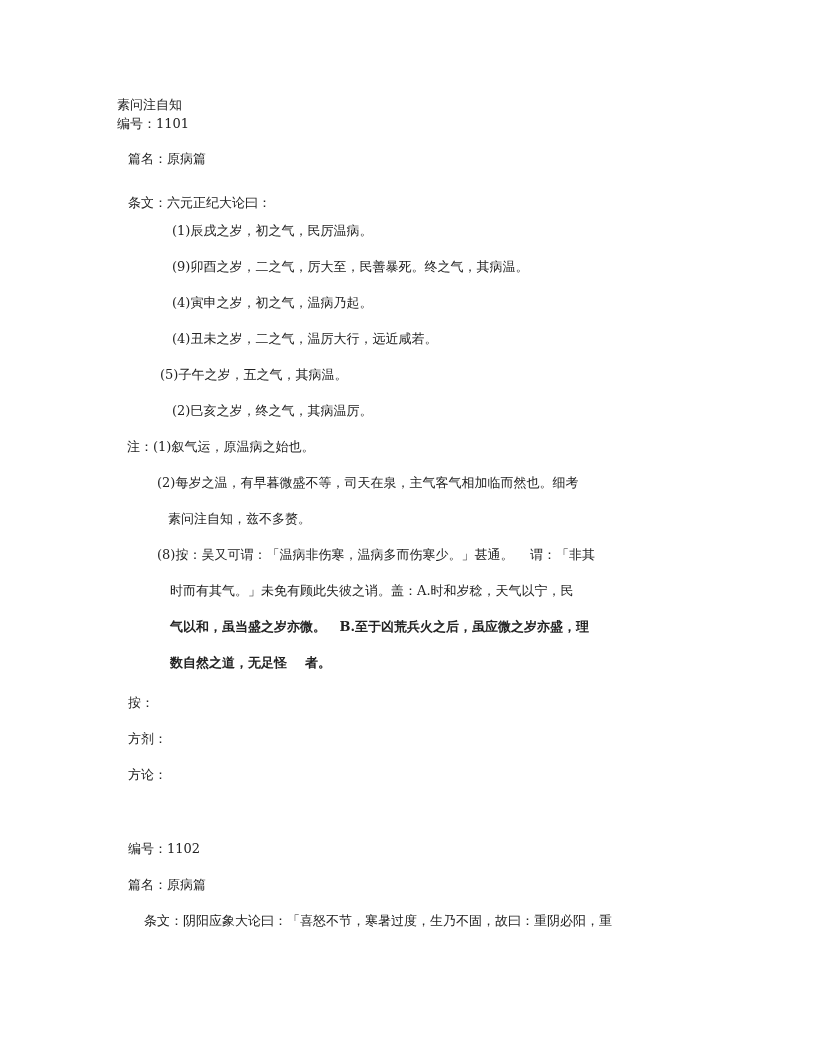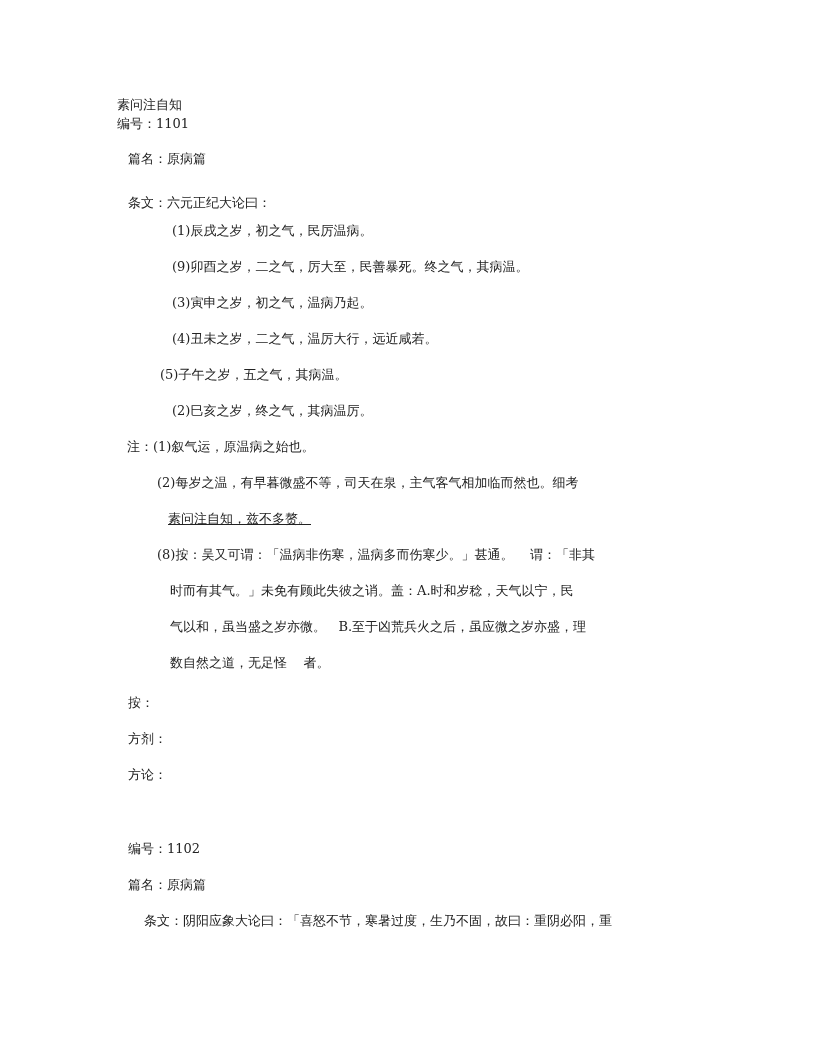--- a/index.html
+++ b/index.html
@@ -16,32 +16,32 @@
 
 <div>
   <div class="line" style="left:117px; top:97px;">素问注自知</div>
   <div class="line" style="left:117px; top:116px;">编号：1101</div>
 
   <div class="line" style="left:128px; top:151px;">篇名：原病篇</div>
   <div class="line" style="left:128px; top:195px;">条文：六元正纪大论曰：</div>
 
   <div class="line" style="left:172px; top:223px;">(1)辰戌之岁，初之气，民厉温病。</div>
   <div class="line" style="left:172px; top:259px;">(9)卯酉之岁，二之气，厉大至，民善暴死。终之气，其病温。</div>
-  <div class="line" style="left:172px; top:295px;">(3)寅申之岁，初之气，温病乃起。</div>
+  <div class="line" style="left:172px; top:295px;">(4)寅申之岁，初之气，温病乃起。</div>
   <div class="line" style="left:172px; top:331px;">(4)丑未之岁，二之气，温厉大行，远近咸若。</div>
   <div class="line" style="left:160px; top:367px;">(5)子午之岁，五之气，其病温。</div>
   <div class="line" style="left:172px; top:403px;">(2)巳亥之岁，终之气，其病温厉。</div>
 
   <div class="line" style="left:127px; top:439px;">注：(1)叙气运，原温病之始也。</div>
   <div class="line" style="left:157px; top:475px;">(2)每岁之温，有早暮微盛不等，司天在泉，主气客气相加临而然也。细考</div>
-  <div class="line" style="left:168px; top:511px;text-decoration:underline;">素问注自知，兹不多赘。</div>
+  <div class="line" style="left:168px; top:511px;">素问注自知，兹不多赘。</div>
   <div class="line" style="left:157px; top:547px;">(8)按：吴又可谓：「温病非伤寒，温病多而伤寒少。」甚通。    谓：「非其</div>
   <div class="line" style="left:170px; top:583px;">时而有其气。」未免有顾此失彼之诮。盖：A.时和岁稔，天气以宁，民</div>
-  <div class="line" style="left:170px; top:619px;">气以和，虽当盛之岁亦微。   B.至于凶荒兵火之后，虽应微之岁亦盛，理</div>
-  <div class="line" style="left:170px; top:655px;">数自然之道，无足怪    者。</div>
+  <div class="line" style="left:170px; top:619px;font-weight:bold;">气以和，虽当盛之岁亦微。   B.至于凶荒兵火之后，虽应微之岁亦盛，理</div>
+  <div class="line" style="left:170px; top:655px;font-weight:bold;">数自然之道，无足怪    者。</div>
 
   <div class="line" style="left:128px; top:695px;">按：</div>
   <div class="line" style="left:128px; top:731px;">方剂：</div>
   <div class="line" style="left:128px; top:767px;">方论：</div>
 
   <div class="line" style="left:128px; top:841px;">编号：1102</div>
   <div class="line" style="left:128px; top:877px;">篇名：原病篇</div>
   <div class="line" style="left:144px; top:913px;">条文：阴阳应象大论曰：「喜怒不节，寒暑过度，生乃不固，故曰：重阴必阳，重</div>
 </div>
 

